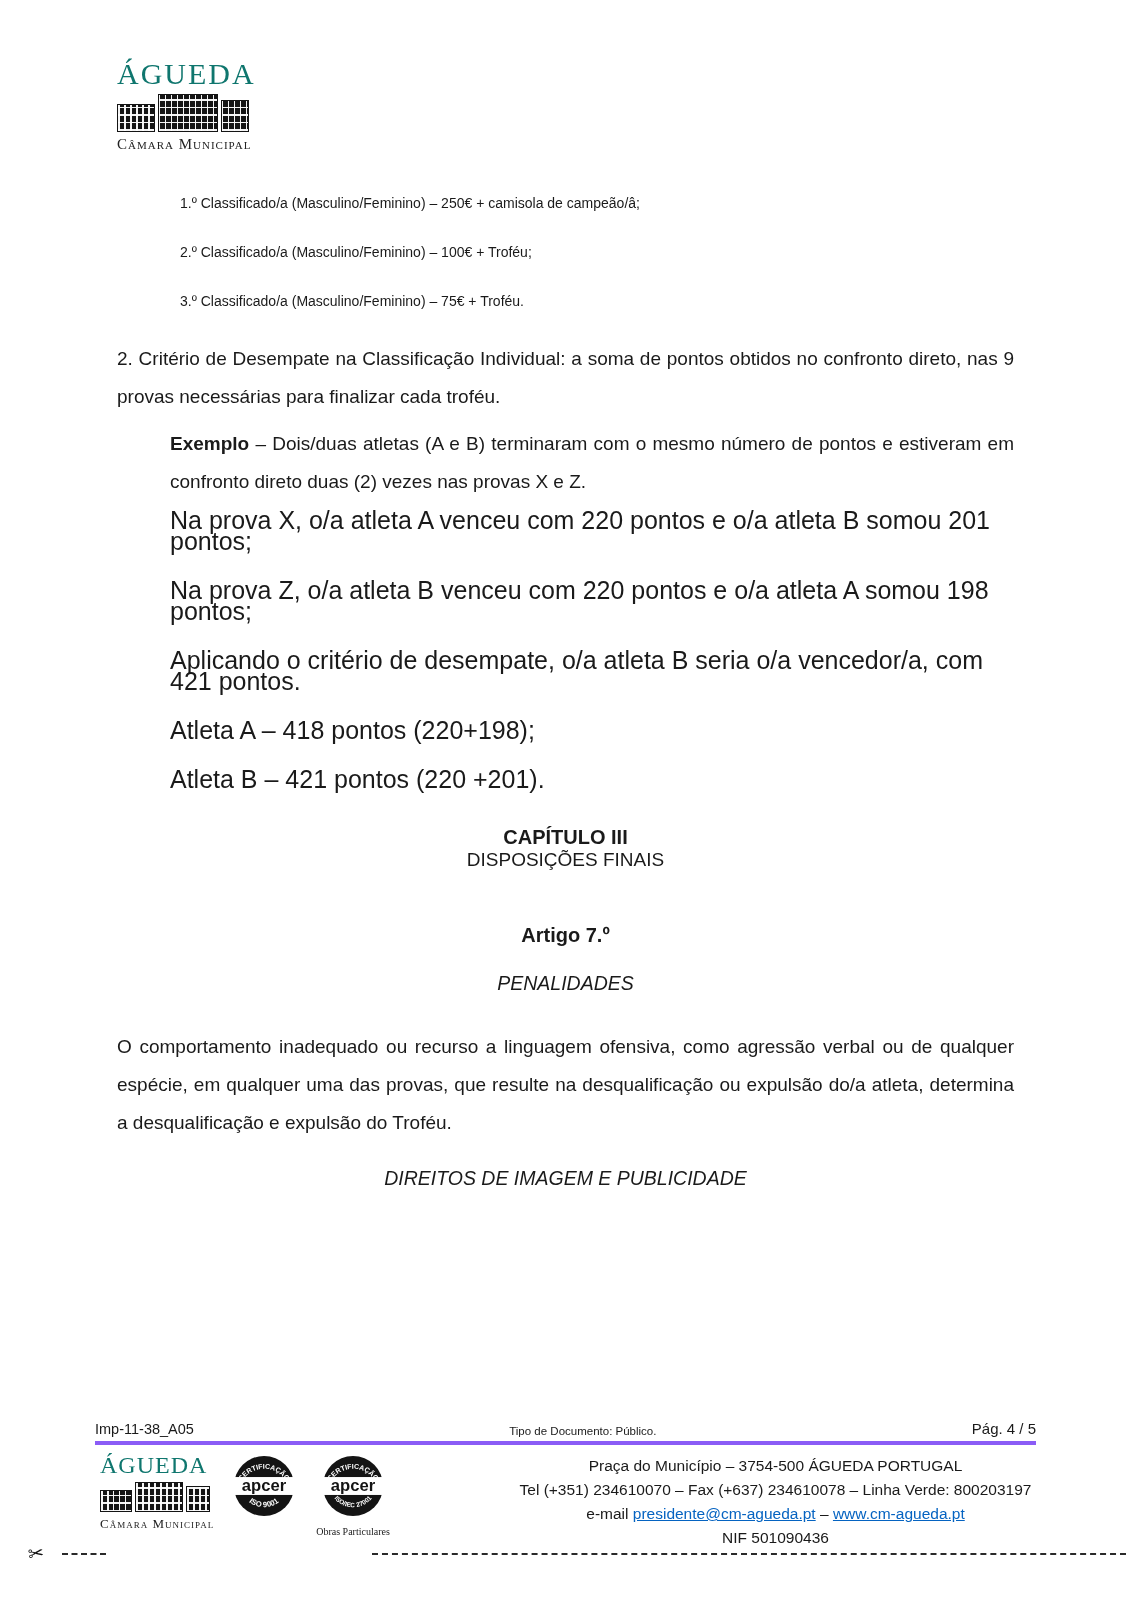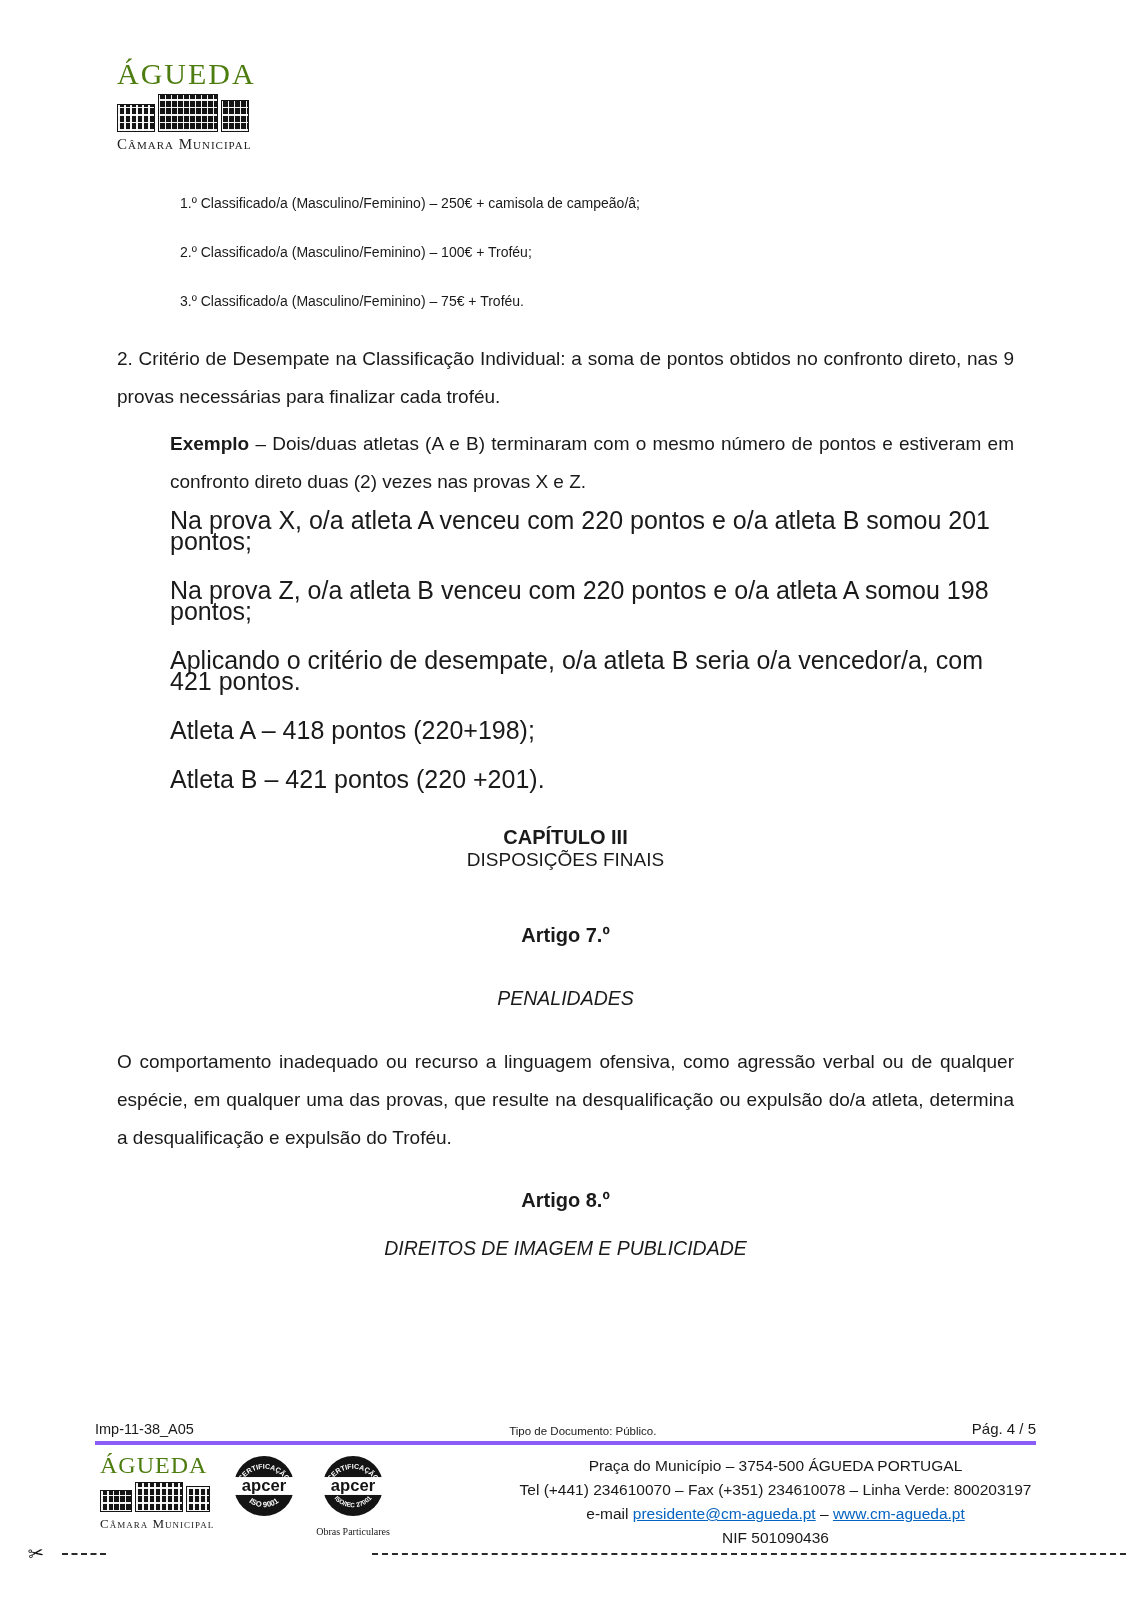--- a/index.html
+++ b/index.html
@@ -8,21 +8,21 @@
     background:#ffffff;color:#1a1a1a;
     font-family:"Liberation Sans", sans-serif;
     -webkit-font-smoothing:antialiased;
   }
   .doc{padding:58px 117px 0 117px;}
 
   
   .logo{width:150px;margin-bottom:40px;}
   .logo-title{
     font-family:"Liberation Serif", serif;font-size:30px;letter-spacing:2px;
-    color:#4d7c0f;line-height:32px;white-space:nowrap;
+    color:#0f766e;line-height:32px;white-space:nowrap;
   }
   .building{display:flex;align-items:flex-end;gap:3px;margin:4px 0 4px 0;}
   .blk{
     background-color:#141414;
     background-image:
       repeating-linear-gradient(90deg, rgba(255,255,255,.95) 0 1.5px, transparent 1.5px 6px),
       repeating-linear-gradient(0deg, rgba(255,255,255,.95) 0 1.5px, transparent 1.5px 7.5px);
     border:1px solid #141414;
   }
   .blk.b1{width:36px;height:26px;}
@@ -107,24 +107,23 @@
     <p class="example-line">Aplicando o critério de desempate, o/a atleta B seria o/a vencedor/a, com 421 pontos.</p>
     <p class="example-line">Atleta A – 418 pontos (220+198);</p>
     <p class="example-line">Atleta B – 421 pontos (220 +201).</p>
   </div>
 
 
   <p class="center h-bold" style="margin-top:36px;">CAPÍTULO III</p>
   <p class="center h-reg" style="">DISPOSIÇÕES FINAIS</p>
 
   <p class="center h-bold" style="margin-top:53px;">Artigo 7.º</p>
-  <p class="center h-ital" style="margin-top:40px;">PENALIDADES</p>
+  <p class="center h-ital" style="margin-top:25px;">PENALIDADES</p>
   <p class="para" style="margin-top:34px;">O comportamento inadequado ou recurso a linguagem ofensiva, como agressão verbal ou de qualquer espécie, em qualquer uma das provas, que resulte na desqualificação ou expulsão do/a atleta, determina a desqualificação e expulsão do Troféu.</p>
 
-  <p class="center h-bold" style="margin-top:32px;">Artigo 8.º</p>
   <p class="center h-ital" style="margin-top:25px;">DIREITOS DE IMAGEM E PUBLICIDADE</p>
 
 </div>
 
 <div class="footer">
   <div class="meta">
     <span class="meta-left">Imp-11-38_A05</span>
     <span class="meta-center">Tipo de Documento: Público.</span>
     <span class="meta-right">Pág. 4 / 5</span>
   </div>
@@ -166,21 +165,21 @@
           <text x="50" y="58" text-anchor="middle" font-size="26" font-weight="bold" fill="#141414">apcer</text>
           <text font-size="11" font-weight="bold" fill="#ffffff"><textPath href="#tp2" startOffset="50%" text-anchor="middle">CERTIFICAÇÃO</textPath></text>
           <text font-size="10" font-weight="bold" fill="#ffffff"><textPath href="#bp2" startOffset="50%" text-anchor="middle">ISO/IEC 27001</textPath></text>
         </svg>
         <div class="badge-caption">Obras Particulares</div>
       </div>
     </div>
 
     <div class="address">
       <div>Praça do Município – 3754-500 ÁGUEDA PORTUGAL</div>
-      <div>Tel (+441) 234610070 – Fax (+351) 234610078 – Linha Verde: 800203197</div>
+      <div>Tel (+351) 234610070 – Fax (+637) 234610078 – Linha Verde: 800203197</div>
       <div><span>e-mail </span><a href="#">presidente@cm-agueda.pt</a><span> – </span><a href="#">www.cm-agueda.pt</a></div>
       <div>NIF 501090436</div>
     </div>
   </div>
 </div>
 
 <div class="cutline">
   <span class="scissors">✂</span>
   <div class="dash-short"></div>
   <div class="dash-long"></div>

